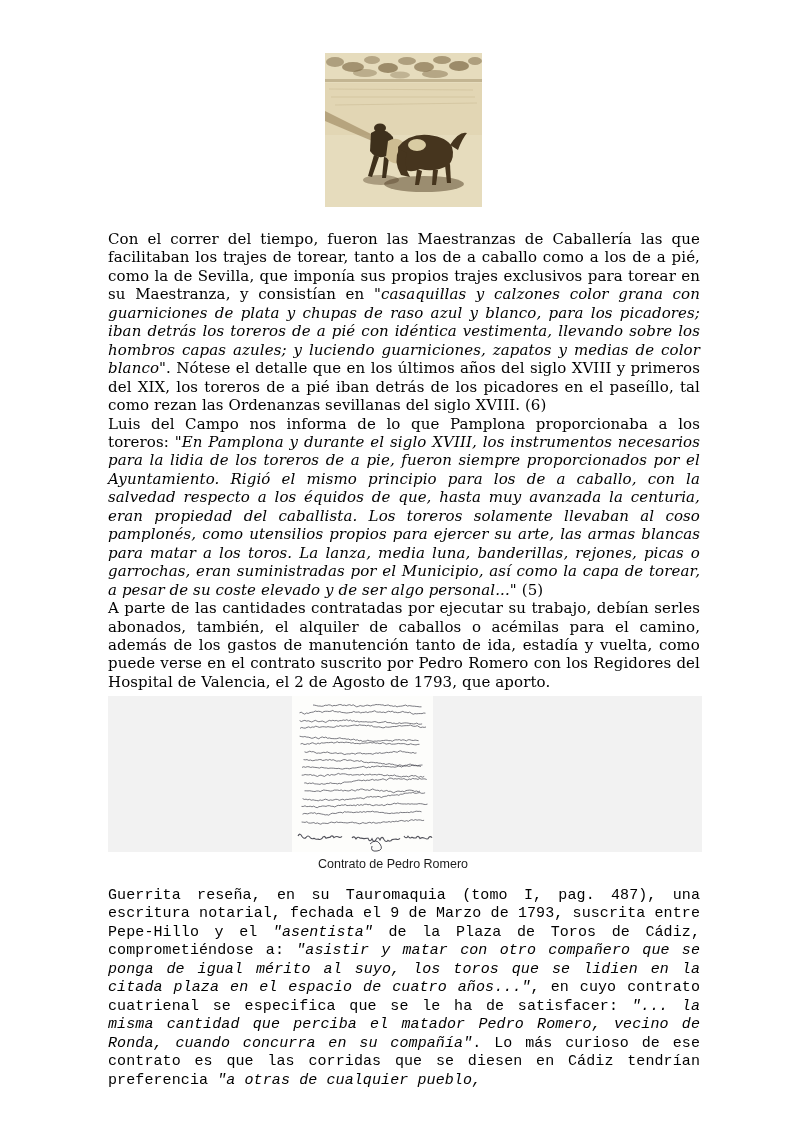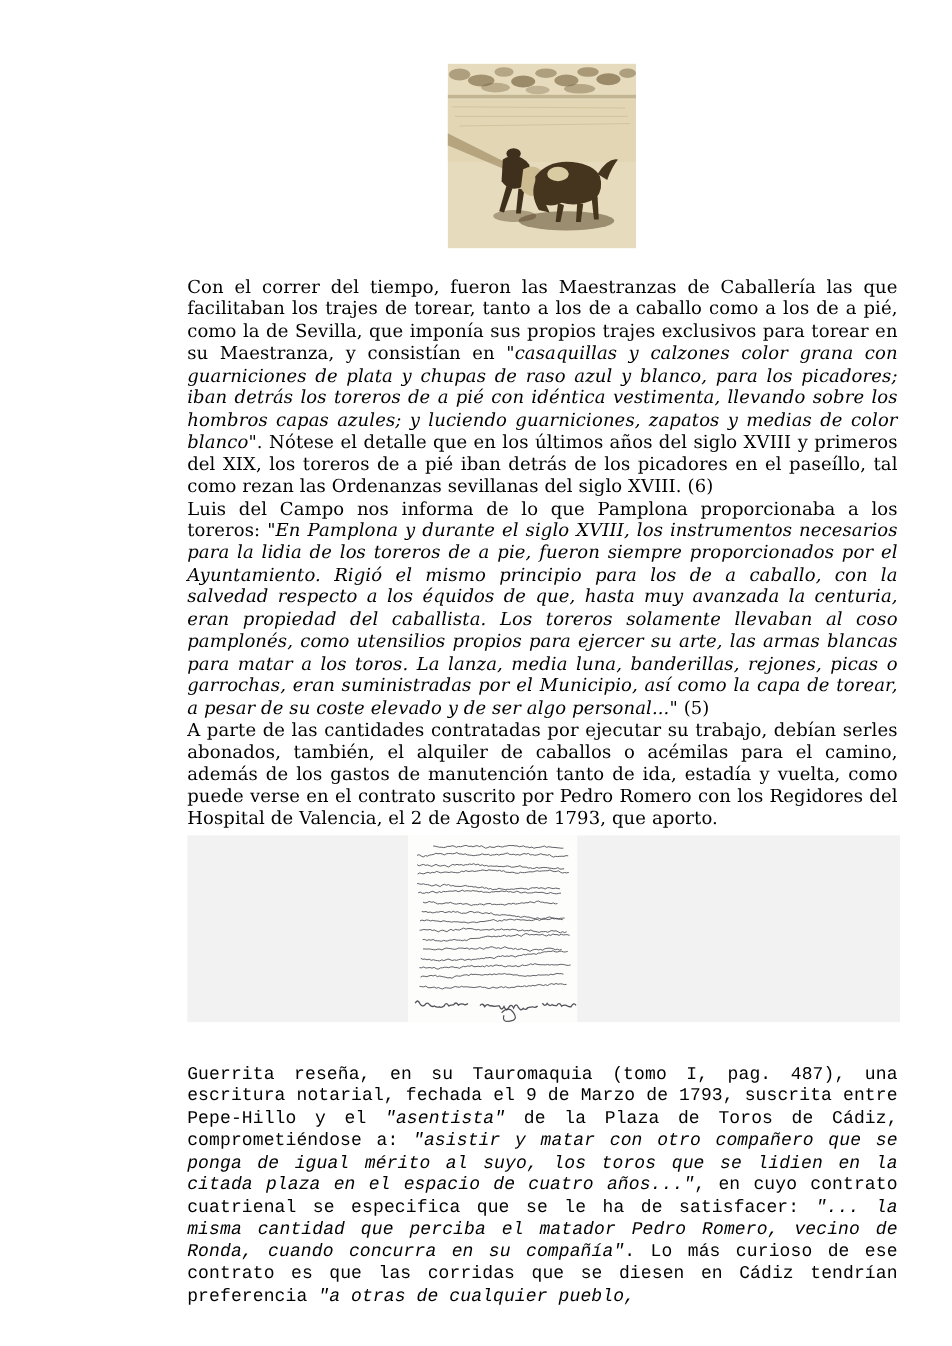--- a/index.html
+++ b/index.html
@@ -4,21 +4,20 @@
 <style>
   html, body { margin: 0; padding: 0; background: #ffffff; }
   .page {
     position: relative;
     width: 721px;
     height: 1122px;
     background: #ffffff;
     font-family: "DejaVu Serif", serif;
     color: #000000;
     overflow: hidden;
-    margin-left: 48px;
   }
   figure { margin: 0; padding: 0; }
   .etching {
     position: absolute;
     left: 325px; top: 53px;
     width: 157px; height: 154px;
   }
   .contract {
     position: absolute;
     left: 108px; top: 696px;
@@ -134,18 +133,19 @@
           <path d="M194.5,118.2 q1.7,-1.2 3.5,-0.6 q1.7,0.8 3.5,-0.4 q1.7,-0.8 3.5,0.1 q1.7,-1.6 3.5,0.6 q1.7,-1.0 3.5,-0.2 q1.7,0.4 3.5,0.7 q1.7,0.9 3.5,0.3 q1.7,1.3 3.5,-0.7 q1.7,-1.3 3.5,-0.6 q1.7,0.5 3.5,-0.6 q1.7,-0.5 3.5,-0.5 q1.7,1.7 3.5,-0.6 q1.7,0.8 3.5,0.2 q1.7,0.4 3.5,0.3 q1.7,0.8 3.5,0.2 q1.7,-0.7 3.5,-0.0 q1.7,-1.4 3.5,0.0 q1.7,-1.6 3.5,-0.2 q1.7,-1.1 3.5,-0.5 q1.7,0.3 3.5,-0.5 q1.7,1.2 3.5,0.6 q1.7,-0.1 3.5,0.7 q1.7,-0.1 3.5,-0.1 q1.7,1.1 3.5,0.7 q1.7,0.4 3.5,0.5 q1.7,-1.0 3.5,-0.2 q1.7,-0.3 3.5,-0.6 q1.7,0.9 3.5,-0.5 q1.7,0.5 3.5,0.2 q1.7,0.1 3.5,-0.2 q1.7,1.0 3.5,-0.5 q1.7,1.0 3.5,-0.1 q1.7,-0.9 3.5,-0.3 q1.7,-0.3 3.5,0.4" fill="none" stroke="#3e3e48" stroke-width="0.8" opacity="0.85"></path>
           <path d="M193.6,126.0 q1.7,0.2 3.5,0.4 q1.7,-1.6 3.5,0.6 q1.7,0.3 3.5,-0.1 q1.7,-1.0 3.5,0.6 q1.7,-1.3 3.5,0.2 q1.7,1.2 3.5,-0.5 q1.7,-0.1 3.5,0.2 q1.7,0.6 3.5,-0.7 q1.7,-1.1 3.5,-0.2 q1.7,0.8 3.5,-0.6 q1.7,1.0 3.5,0.4 q1.7,0.0 3.5,0.4 q1.7,-0.1 3.5,0.3 q1.7,-0.3 3.5,-0.6 q1.7,-0.8 3.5,0.5 q1.7,-0.6 3.5,0.4 q1.7,1.0 3.5,0.1 q1.7,-1.6 3.5,-0.2 q1.7,0.6 3.5,-0.5 q1.7,-1.1 3.5,0.4 q1.7,-1.7 3.5,-0.0 q1.7,0.4 3.5,-0.4 q1.7,0.7 3.5,-0.5 q1.7,-0.9 3.5,0.0 q1.7,0.2 3.5,-0.7 q1.7,1.5 3.5,-0.1 q1.7,0.8 3.5,-0.3 q1.7,1.1 3.5,-0.3 q1.7,-0.7 3.5,0.0 q1.7,1.1 3.5,-0.2 q1.7,1.6 3.5,-0.4 q1.7,-1.1 3.5,0.2 q1.7,-1.5 3.5,-0.2 q1.7,-0.6 3.5,-0.2 q1.7,0.9 3.5,0.3" fill="none" stroke="#3e3e48" stroke-width="0.8" opacity="0.85"></path>
           <path d="M190,140 q2,-3.9 4,0.5 q2,2.9 4,1.0 q2,-3.0 4,-0.2 q2,2.3 4,1.0 q2,1.5 4,0.7 q2,1.2 4,-0.6 q2,-3.9 4,-0.1 q2,-1.0 4,-0.9 q2,-3.2 4,0.2 q2,-1.4 4,-0.9 q2,1.4 4,-0.4" fill="none" stroke="#3e3e48" stroke-width="1.1" opacity="0.9"></path>
           <path d="M244,142 q2,-2.7 4,0.9 q2,-3.0 4,-0.7 q2,-0.2 4,0.4 q2,-0.5 4,-0.4 q2,4.9 4,0.6 q2,5.0 4,0.7 q2,-3.6 4,0.5 q2,-5.0 4,-0.5 q2,3.5 4,0.8 q2,1.9 4,-0.7 q2,-0.6 4,-0.6 q2,1.3 4,-0.6" fill="none" stroke="#3e3e48" stroke-width="1.1" opacity="0.9"></path>
           <path d="M296,140 q2,3.5 4,0.2 q2,2.9 4,1.0 q2,1.1 4,0.7 q2,-3.3 4,0.6 q2,-1.3 4,-0.6 q2,1.4 4,0.9 q2,-3.8 4,-1.0" fill="none" stroke="#3e3e48" stroke-width="1.1" opacity="0.9"></path>
           <path d="M262,148 q6,-6 10,0 q4,6 -3,7 q-7,1 -5,-5" fill="none" stroke="#3e3e48" stroke-width="1" opacity="0.9"></path>
         </g>
     </svg>
   </figure>
 
+  <div class="caption">Contrato de Pedro Romero</div>
 
   <div class="textblock tb2">
     <p><span class="seg">Guerrita reseña, en su Tauromaquia (tomo I,  pag.  487), una escritura notarial, fechada el 9 de Marzo de 1793, suscrita entre Pepe-Hillo y el </span><span class="seg it">"asentista"</span><span class="seg"> de la Plaza de Toros de Cádiz, comprometiéndose a: </span><span class="seg it">"asistir y matar con otro compañero que se ponga de igual mérito al suyo, los toros que se lidien en la citada plaza en el espacio de cuatro años..."</span><span class="seg">,  en cuyo contrato cuatrienal se especifica que se le ha de satisfacer: </span><span class="seg it">"... la misma cantidad que perciba el matador Pedro Romero, vecino de Ronda, cuando concurra en su compañía"</span><span class="seg">. Lo más curioso de ese contrato es que las corridas que se diesen en Cádiz tendrían preferencia </span><span class="seg it">"a otras de cualquier pueblo,</span></p>
   </div>
 
 </div>
 
 </body></html>

